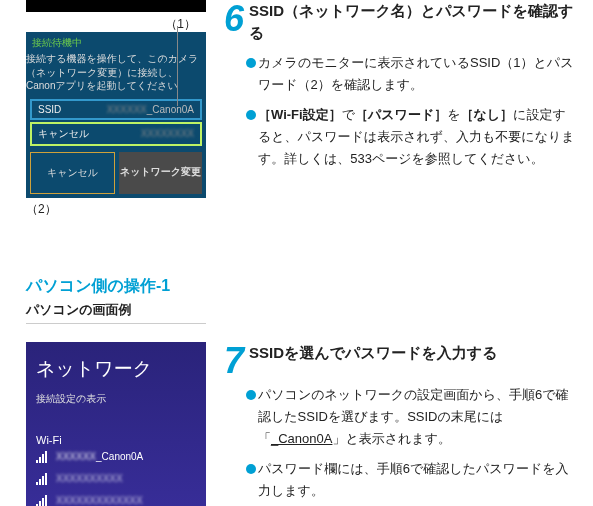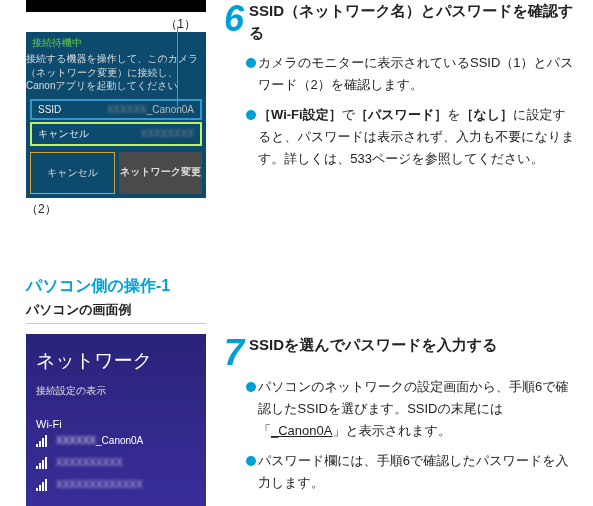--- a/index.html
+++ b/index.html
@@ -138,21 +138,21 @@
       border-radius: 50%;
       background: #00a0d4;
       margin-top: 6px;
       flex-shrink: 0;
     }
     .bold { font-weight: 700; }
     .uline { text-decoration: underline; }
 
     
     .section-head {
-      margin: 40px 0 8px 26px;
+      margin: 40px 0 16px 26px;
       width: 549px;
     }
     .section-head h2 {
       color: #00a0d4;
       font-size: 16px;
       font-weight: 700;
       margin-bottom: 4px;
     }
     .section-head .sub {
       font-size: 13px;
@@ -165,21 +165,21 @@
     
     .pc-panel {
       width: 180px;
       height: 200px;
       background: linear-gradient(#2a237a, #3a2f9e);
       color: #fff;
       padding: 10px;
       font-size: 11px;
     }
     .pc-panel .hdr { font-size: 19px; margin: 4px 0 10px; }
-    .pc-panel .link { font-size: 10px; margin-bottom: 20px; color: #e0e0e0; }
+    .pc-panel .link { font-size: 10px; margin-bottom: 28px; color: #e0e0e0; }
     .pc-panel .wifi-lbl { font-size: 11px; }
     .pc-panel .net {
       display: flex;
       align-items: center;
       gap: 6px;
       padding: 5px 0;
       font-size: 11px;
     }
     .sig {
       width: 14px;

